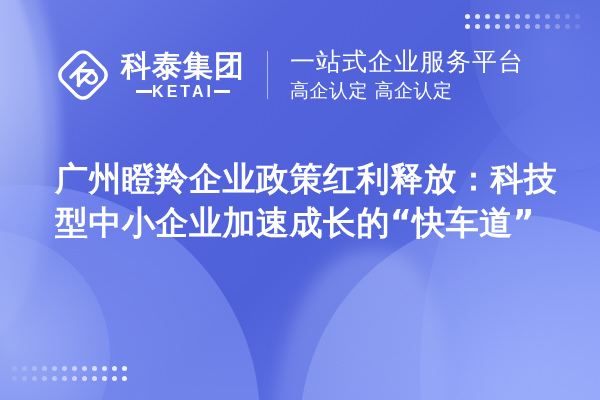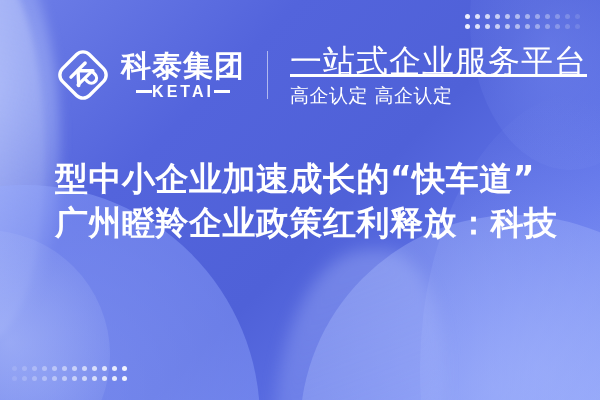--- a/index.html
+++ b/index.html
@@ -177,26 +177,25 @@
     flex: 0 0 1px;
   }
   .slogan {
     margin-left: 22px;
     display: flex;
     flex-direction: column;
     justify-content: center;
   }
   .slogan-main {
     color: #ffffff;
-    font-size: 32px;
+    font-size: 25px;
     line-height: 1.18;
     letter-spacing: 1px;
     white-space: nowrap;
     font-family: "DejaVu Sans", "Liberation Sans", sans-serif;
-    text-decoration: underline;
   }
   .slogan-sub {
     color: #ffffff;
     font-size: 19px;
     line-height: 1.25;
     letter-spacing: 0.5px;
     margin-top: 3px;
     white-space: nowrap;
     font-family: "DejaVu Sans", "Liberation Sans", sans-serif;
   }
@@ -320,17 +319,17 @@
     <div class="divider"></div>
 
     <div class="slogan">
       <div class="slogan-main">一站式企业服务平台</div>
       <div class="slogan-sub">高企认定 高企认定</div>
     </div>
 
   </div>
 
   <div class="headline">
+    <div class="headline-line">广州瞪羚企业政策红利释放：科技</div>
     <div class="headline-line">型中小企业加速成长的“快车道”</div>
-    <div class="headline-line">广州瞪羚企业政策红利释放：科技</div>
   </div>
 
 </div>
 
 </body></html>

